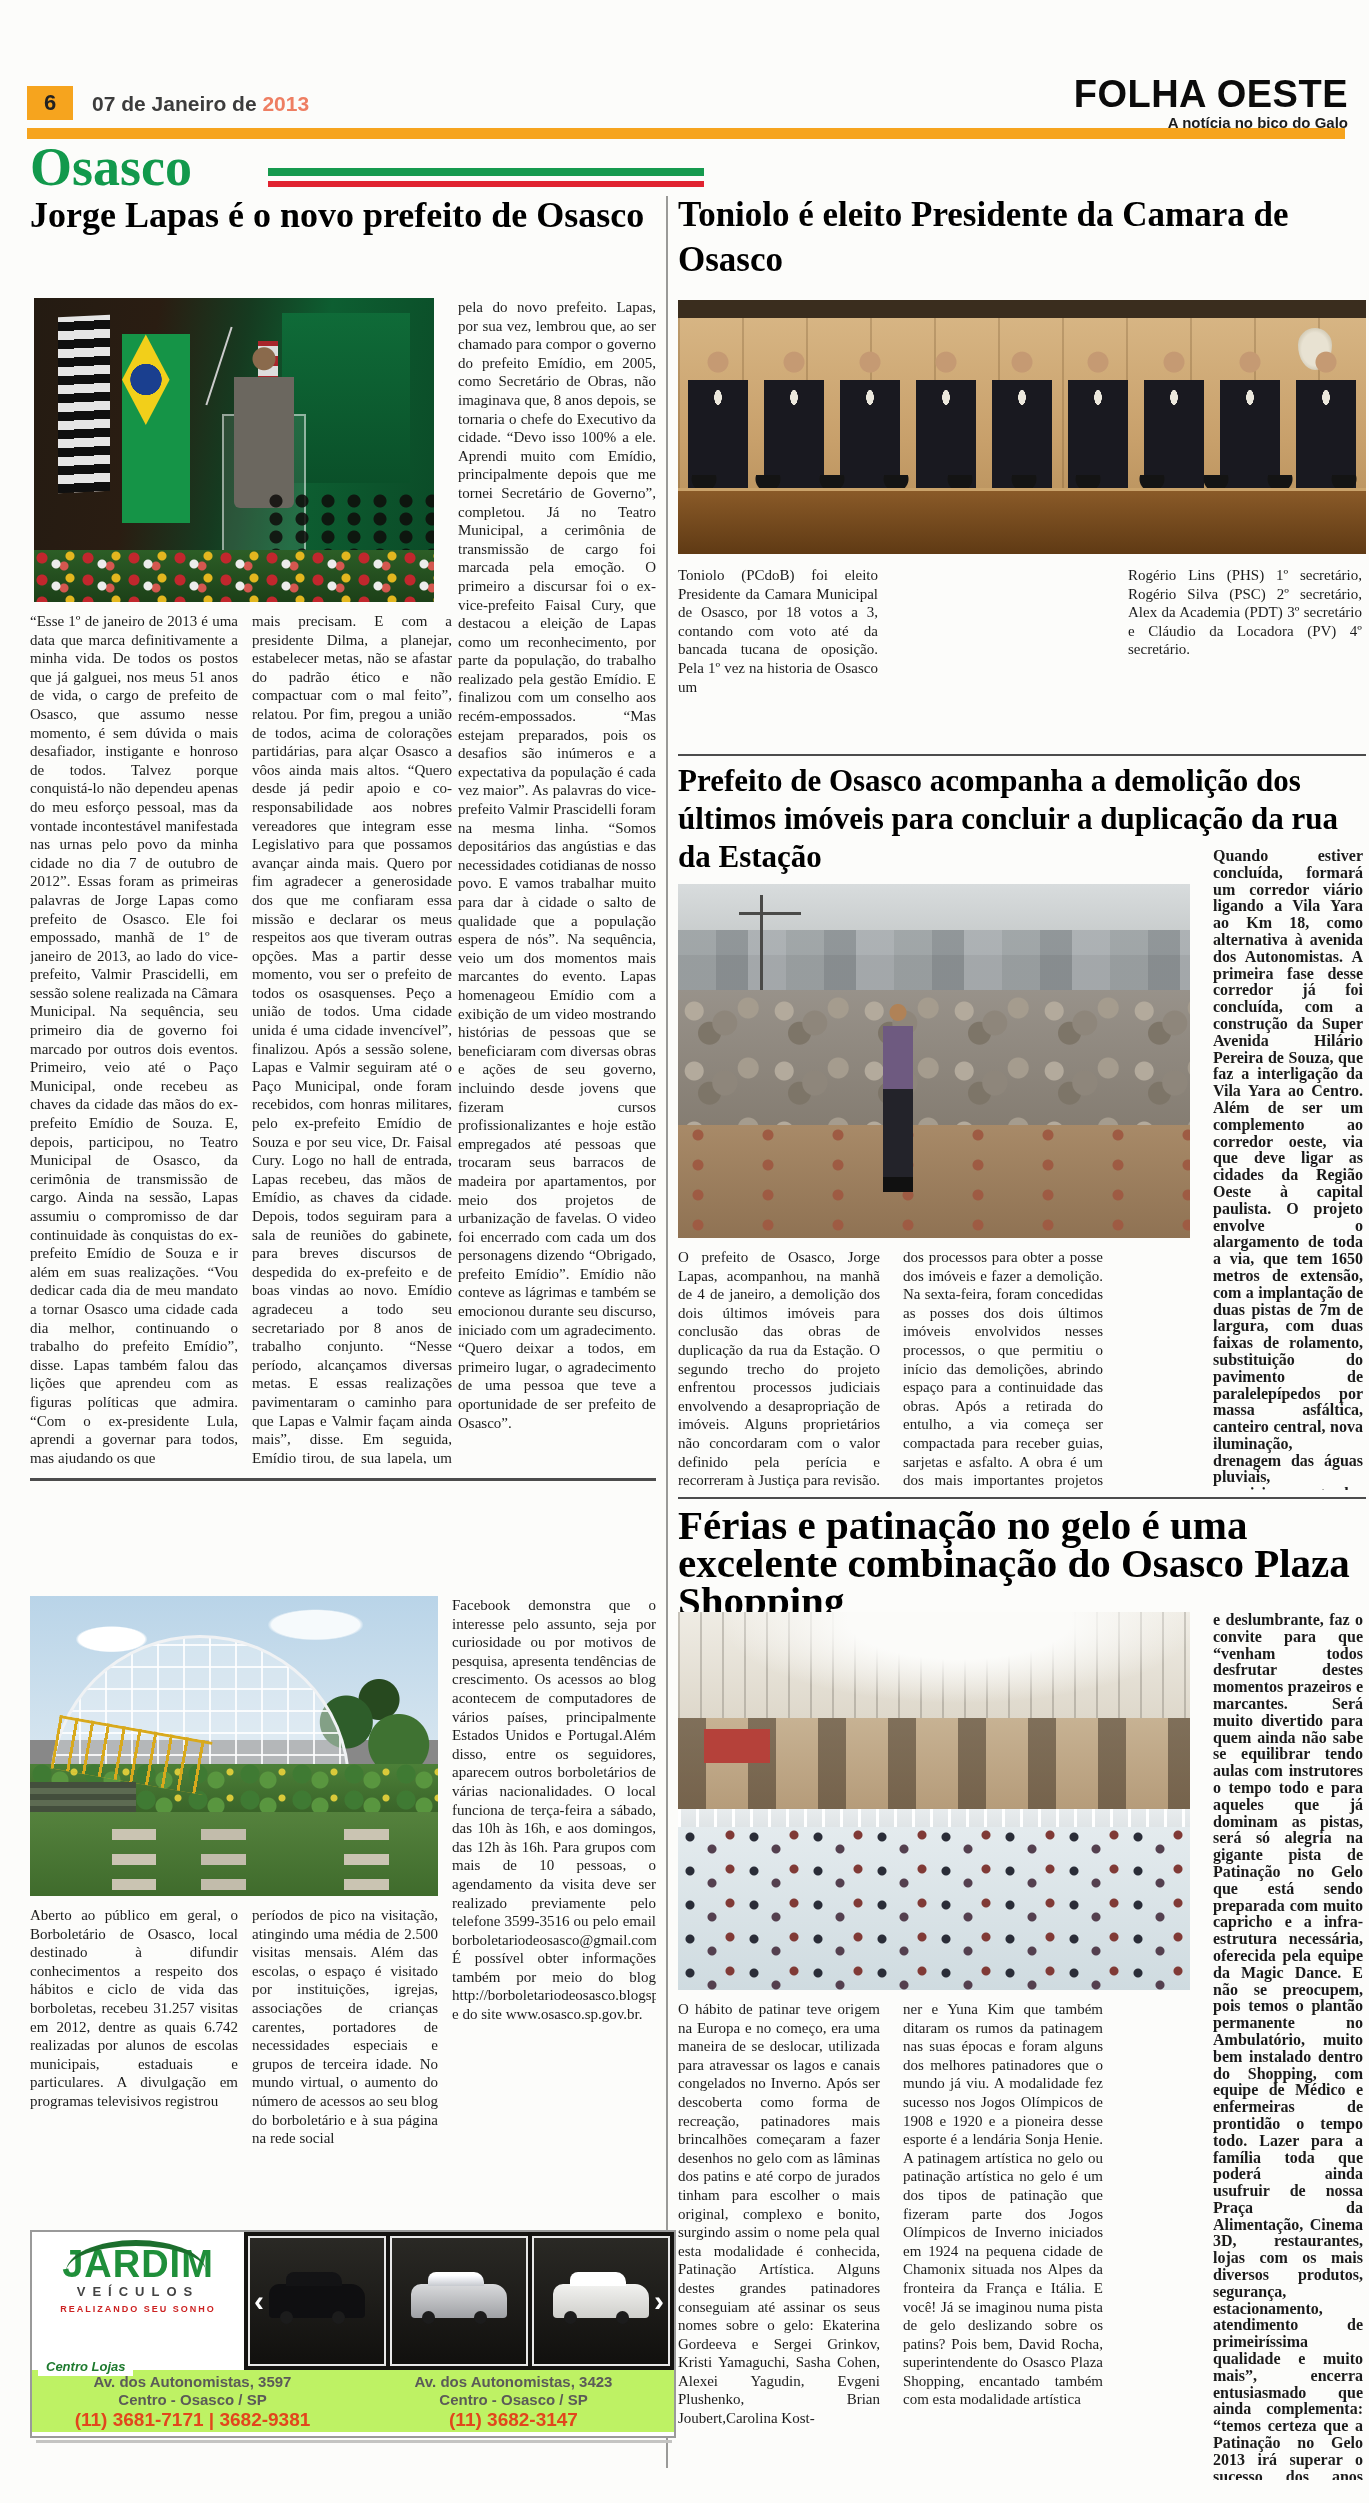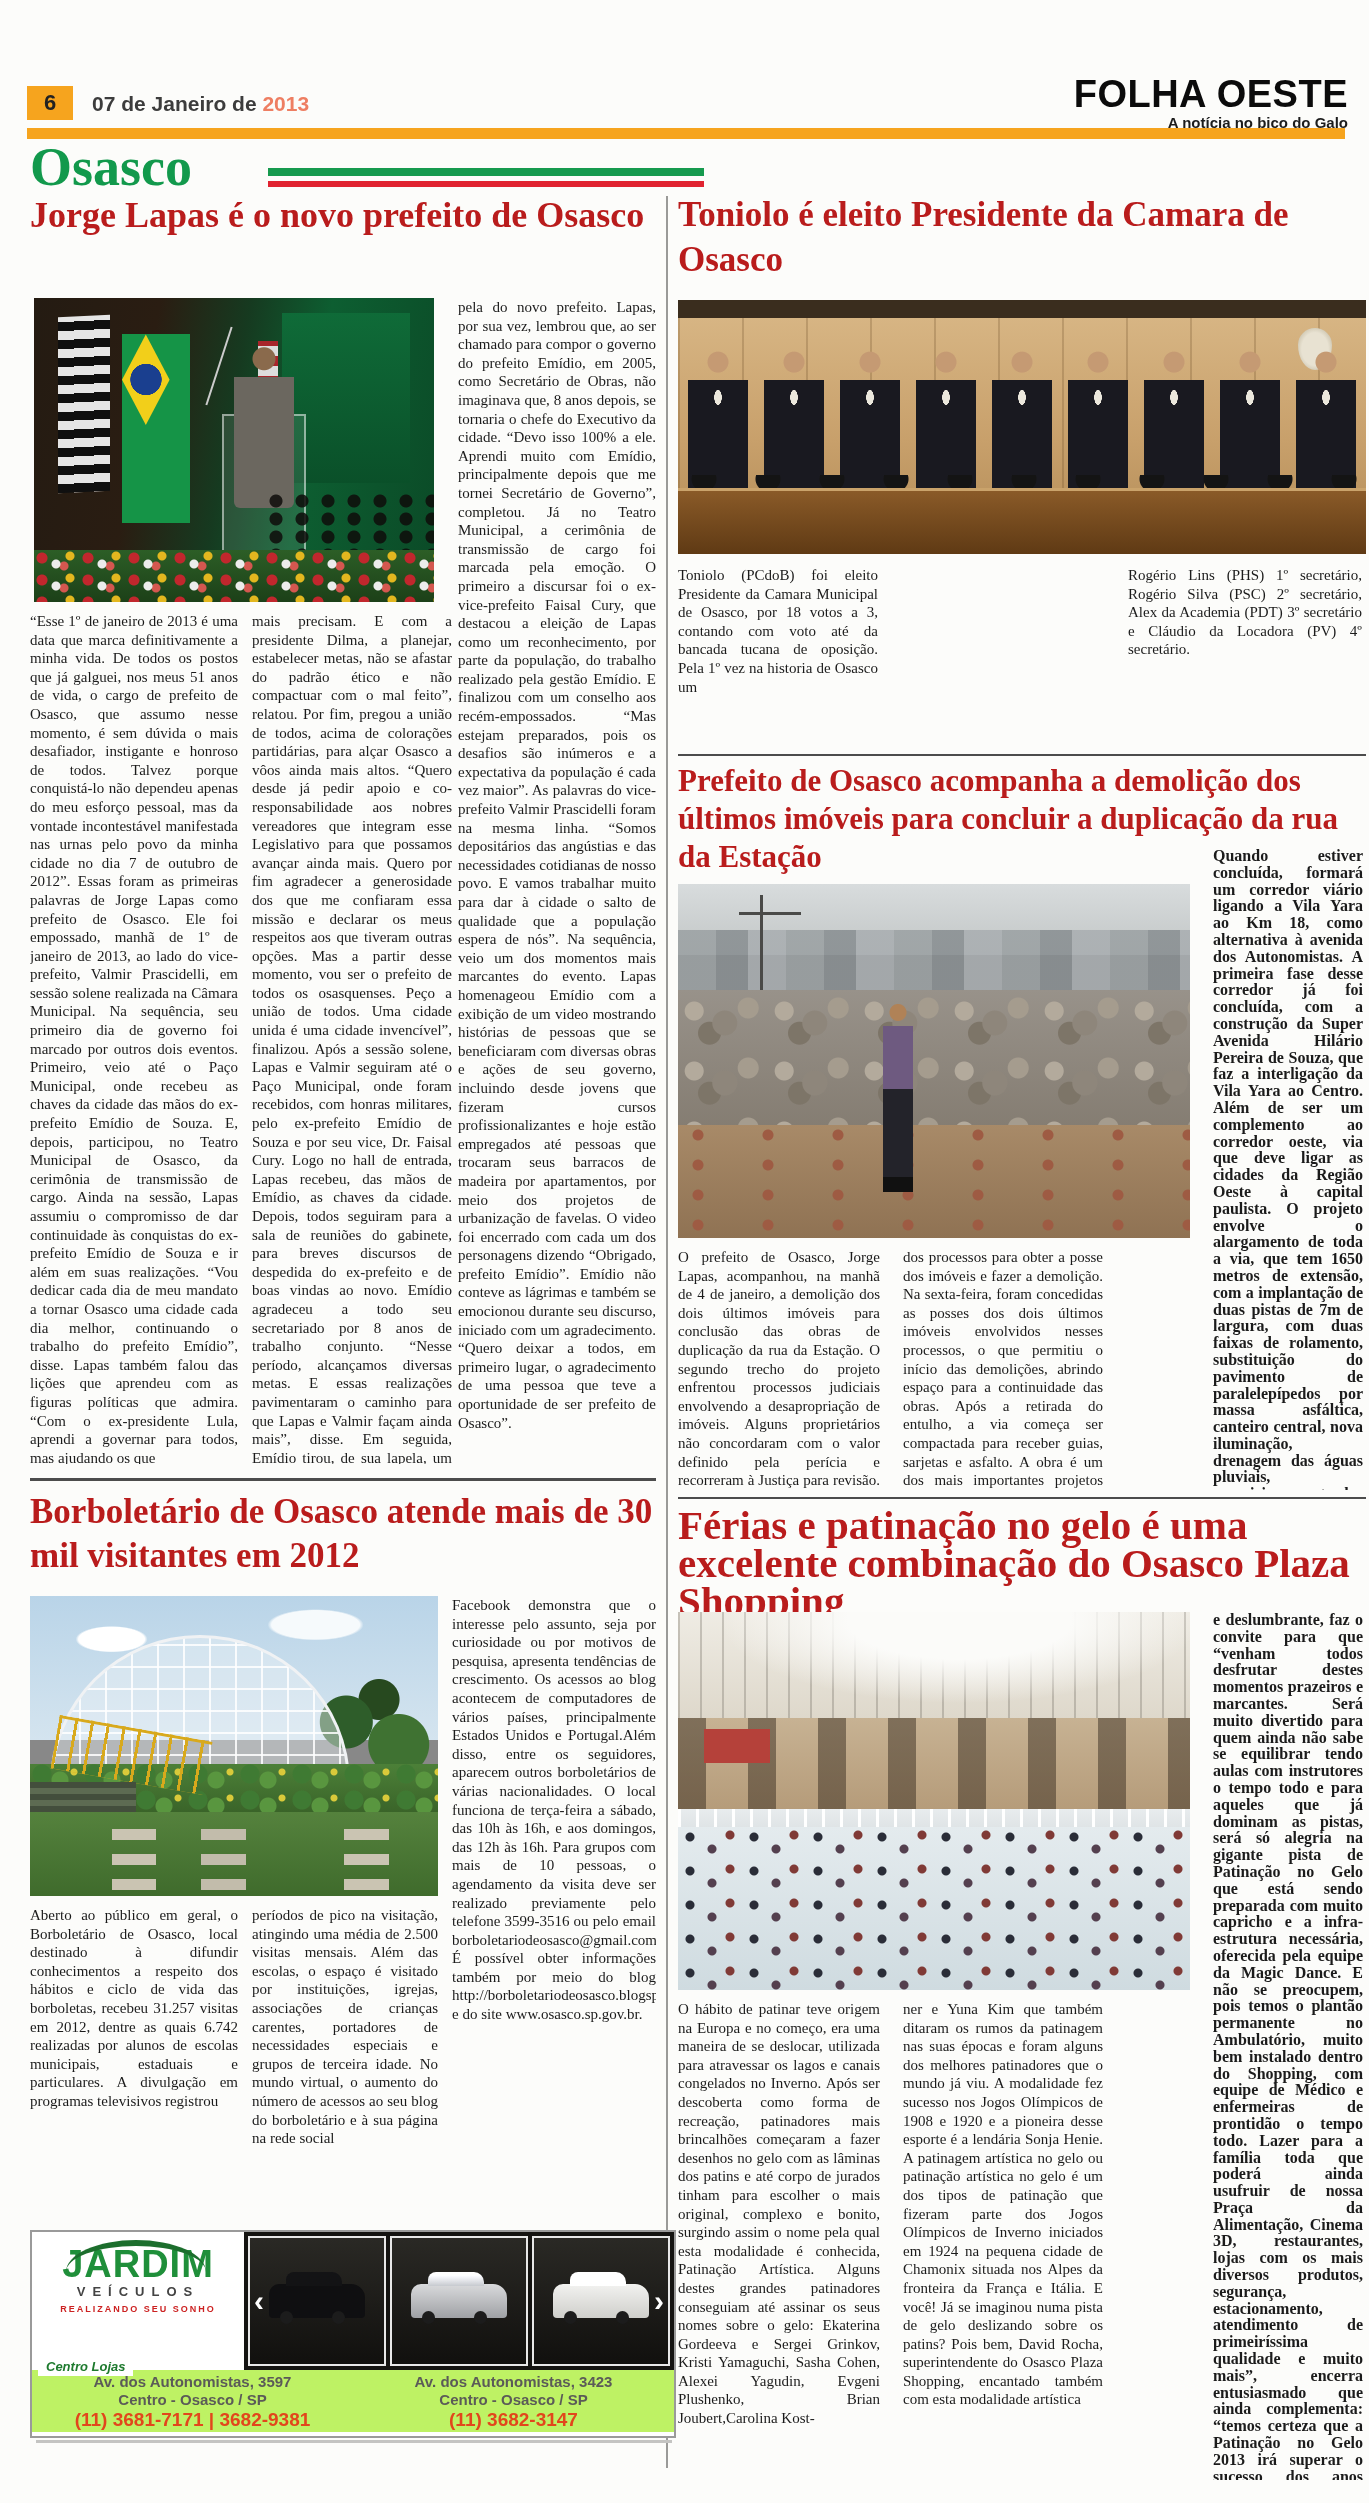--- a/index.html
+++ b/index.html
@@ -19,21 +19,21 @@
 
   
   .osasco{left:30px;top:138px;font:bold 54px/58px "Liberation Serif",serif;color:#12994C;}
   .rule-green{left:268px;top:168px;width:436px;height:8px;background:#169A4E;}
   .rule-red{left:268px;top:181px;width:436px;height:6px;background:#E02330;}
 
   .vdivider{left:666px;top:196px;width:2px;height:2272px;background:#9a9a98;}
   .hrule{background:#4c4c4c;height:2px;}
 
   
-  .headline{font-family:"Liberation Serif",serif;font-weight:bold;color:#b91c1c;}
+  .headline{font-family:"Liberation Serif",serif;font-weight:bold;color:#000000;}
   .hl-lapas{left:30px;top:192px;width:645px;font-size:36px;line-height:46px;}
   .hl-toniolo{left:678px;top:192px;width:688px;font-size:35px;line-height:45px;}
   .hl-demo{left:678px;top:762px;width:692px;font-size:31px;line-height:38px;}
   .hl-borb{left:30px;top:1490px;width:645px;font-size:35px;line-height:44px;}
   .hl-skate{left:678px;top:1506px;width:692px;font-size:41px;line-height:38px;}
 
   .bodytext{font:15px/18.6px "Liberation Serif",serif;text-align:justify;color:#1b1b1b;overflow:hidden;}
   .narrow{font-size:16px;line-height:16.8px;font-weight:bold;}
 
   
@@ -254,21 +254,20 @@
     <div class="dm-rubble"></div>
     <div class="dm-ground"></div>
     <div class="dm-man"></div>
   </div>
 
   <div class="abs bodytext" style="left:678px;top:1248px;width:202px;height:242px;">O prefeito de Osasco, Jorge Lapas, acompanhou, na manhã de 4 de janeiro, a demolição dos dois últimos imóveis para conclusão das obras de duplicação da rua da Estação. O segundo trecho do projeto enfrentou processos judiciais envolvendo a desapropriação de imóveis. Alguns proprietários não concordaram com o valor definido pela perícia e recorreram à Justiça para revisão. A administração municipal precisou aguardar a conclusão</div>
   <div class="abs bodytext" style="left:903px;top:1248px;width:200px;height:242px;">dos processos para obter a posse dos imóveis e fazer a demolição. Na sexta-feira, foram concedidas as posses dos dois últimos imóveis envolvidos nesses processos, o que permitiu o início das demolições, abrindo espaço para a continuidade das obras. Após a retirada do entulho, a via começa ser compactada para receber guias, sarjetas e asfalto. A obra é um dos mais importantes projetos viários da cidade e faz parte do projeto Renova Centro.</div>
   <div class="abs bodytext narrow" style="left:1213px;top:848px;width:150px;height:642px;">Quando estiver concluída, formará um corredor viário ligando a Vila Yara ao Km 18, como alternativa à avenida dos Autonomistas. A primeira fase desse corredor já foi concluída, com a construção da Super Avenida Hilário Pereira de Souza, que faz a interligação da Vila Yara ao Centro. Além de ser um complemento ao corredor oeste, via que deve ligar as cidades da Região Oeste à capital paulista. O projeto envolve o alargamento de toda a via, que tem 1650 metros de extensão, com a implantação de duas pistas de 7m de largura, com duas faixas de rolamento, substituição do pavimento de paralelepípedos por massa asfáltica, canteiro central, nova iluminação, drenagem das águas pluviais, reposicionamento dos postes de energia elétrica, construção do passeio e plantio de árvores. O diretor de Comunicação da Prefeitura, Roberto Trapp, também acompanhou a vistoria.</div>
 
   <div class="abs hrule" style="left:30px;top:1478px;width:626px;height:3px;"></div>
-  <div class="abs headline hl-borb">Borboletário de Osasco atende mais de 30 mil visitantes em 2012</div>
 
   <div class="abs photo" style="left:30px;top:1596px;width:408px;height:300px;">
     <div class="bb-sky"></div>
     <div class="bb-trees"></div>
     <div class="bb-dome"></div>
     <div class="bb-hedge"></div>
     <div class="bb-rail"></div>
     <div class="bb-steps"></div>
     <div class="bb-grass"></div>
     <div class="bb-path1"></div>

